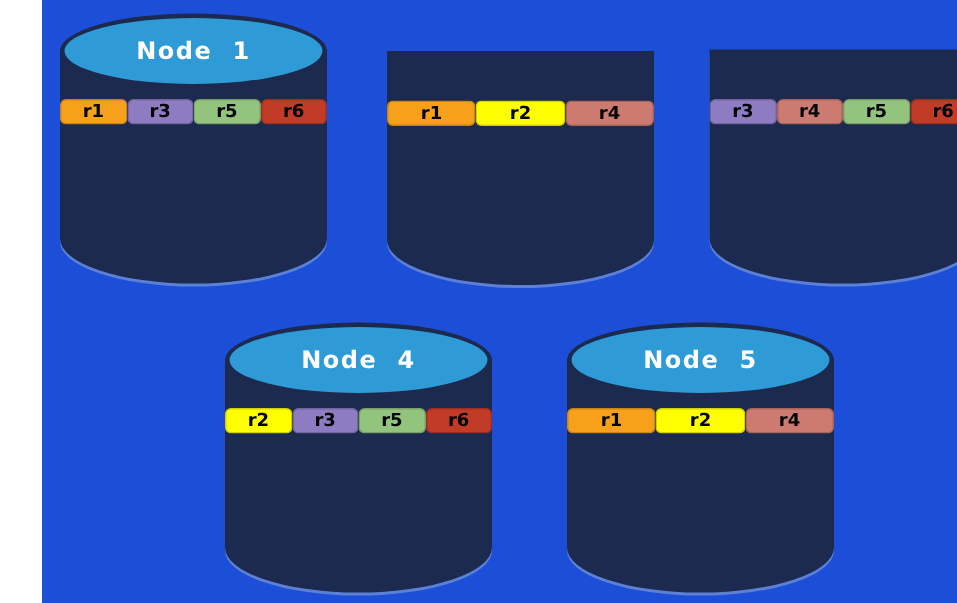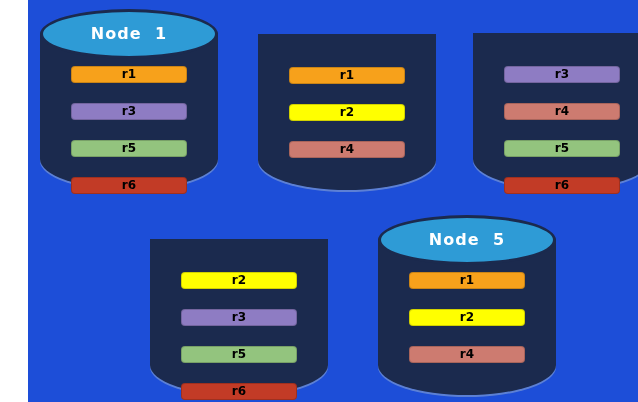--- a/index.html
+++ b/index.html
@@ -54,23 +54,23 @@
     word-spacing: 7px;
     white-space: nowrap;
     padding-bottom: 2px;
   }
   .bars {
     position: absolute;
     top: 57px;
     left: 0;
     right: 0;
     display: flex;
-    flex-direction: column;
+    flex-direction: row;
     align-items: center;
-    gap: 20px;
+    gap: 0;
   }
   .bar {
     width: 116px;
     height: 17px;
     border-radius: 4px;
     border: 1px solid rgba(0, 0, 0, 0.18);
     box-sizing: border-box;
     color: #000000;
     font-weight: bold;
     font-size: 12px;
@@ -110,20 +110,23 @@
     <div class="bars">
       <div class="bar" style="background-color: rgb(142, 124, 195);">r3</div>
       <div class="bar" style="background-color: rgb(205, 123, 112);">r4</div>
       <div class="bar" style="background-color: rgb(147, 196, 126);">r5</div>
       <div class="bar" style="background-color: rgb(194, 59, 38);">r6</div>
     </div>
   </div>
 
   <div class="node" style="left:122px; top:215px;">
     <div class="cyl-body"></div>
+    <div class="cyl-top">
+      <span class="node-title">Node 4</span>
+    </div>
     <div class="bars">
       <div class="bar" style="background-color: rgb(255, 255, 0);">r2</div>
       <div class="bar" style="background-color: rgb(142, 124, 195);">r3</div>
       <div class="bar" style="background-color: rgb(147, 196, 126);">r5</div>
       <div class="bar" style="background-color: rgb(194, 59, 38);">r6</div>
     </div>
   </div>
 
   <div class="node" style="left:350px; top:215px;">
     <div class="cyl-body"></div>

